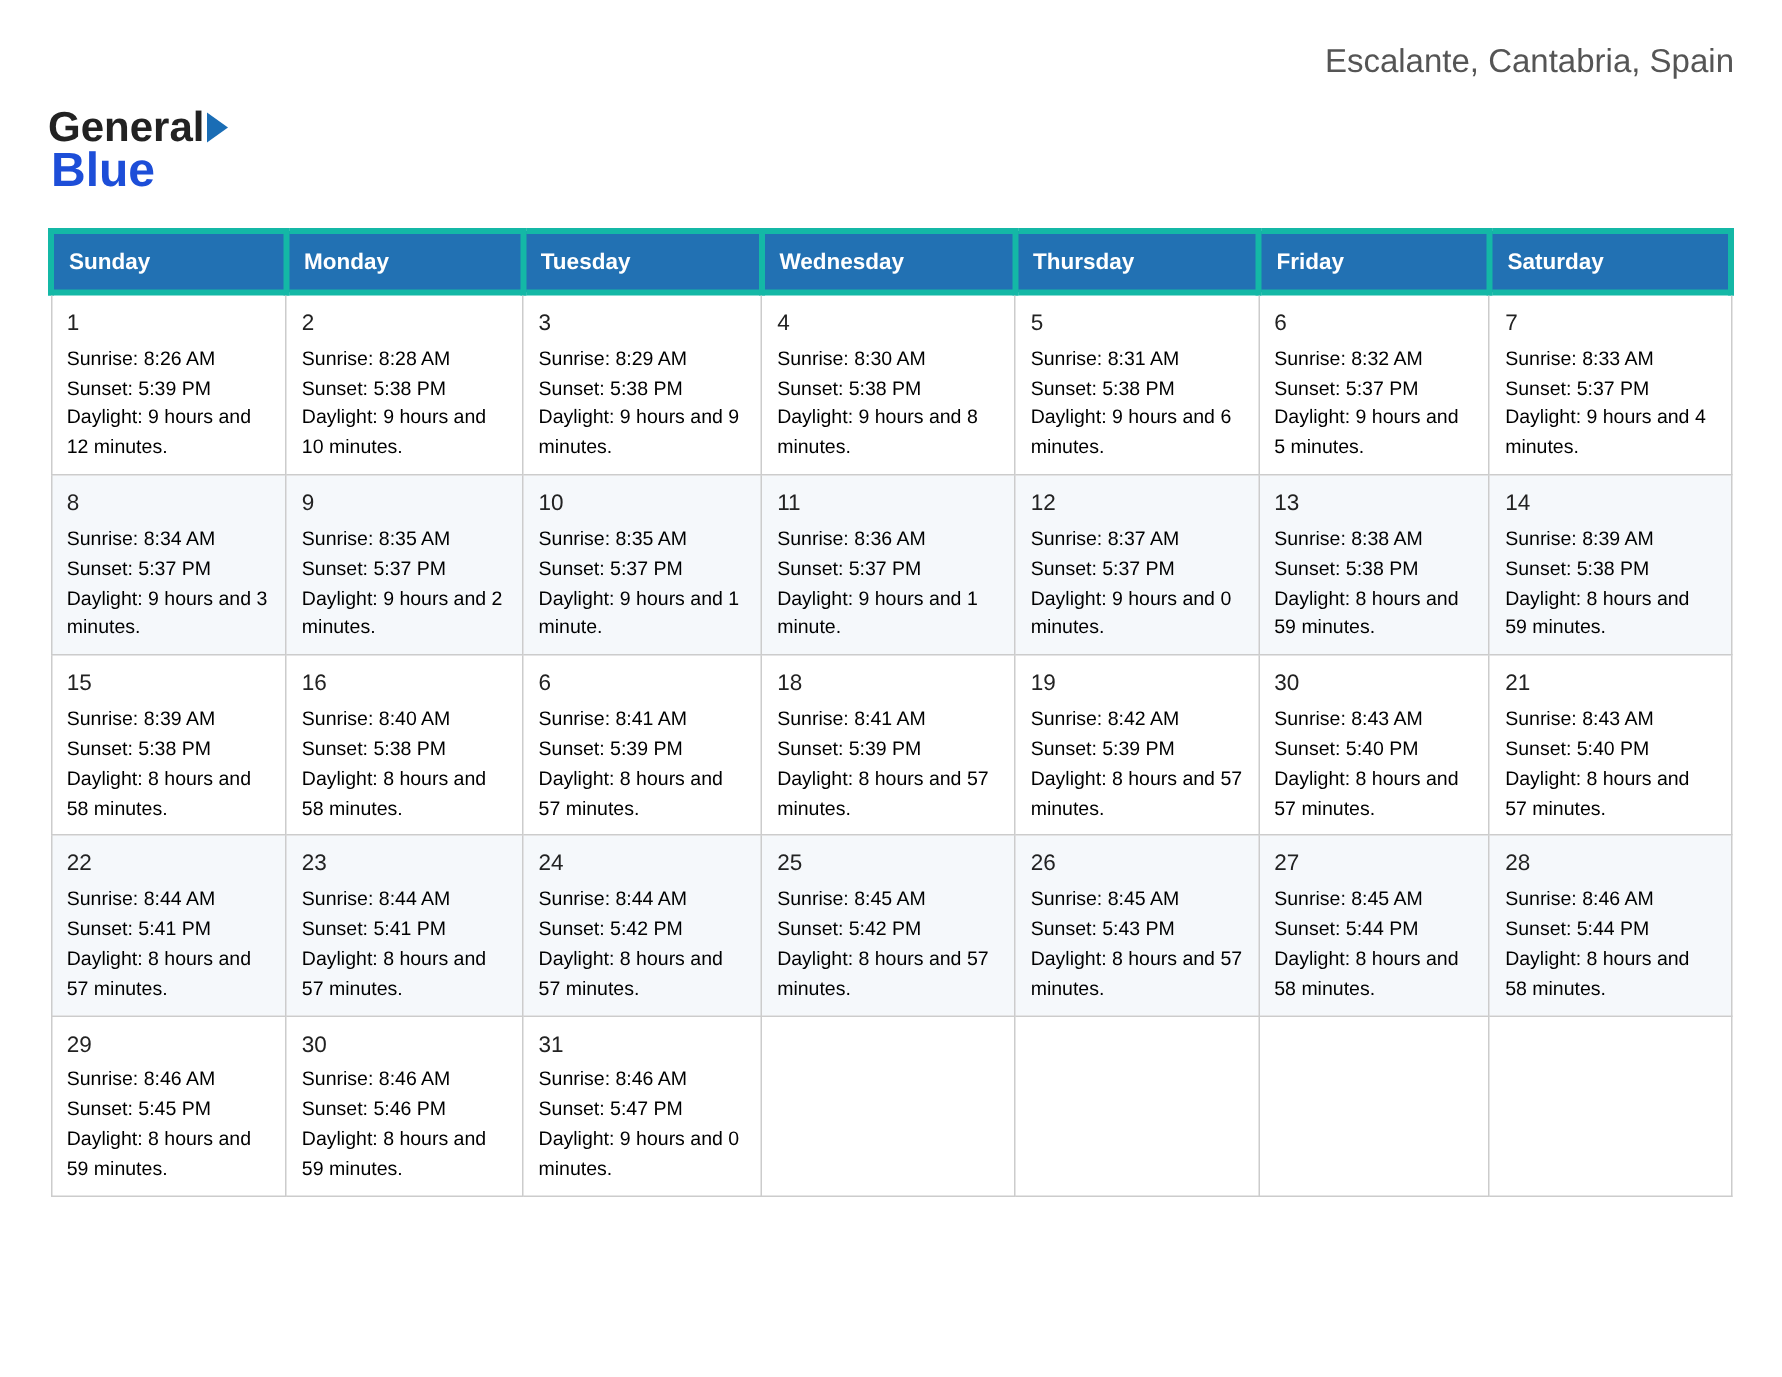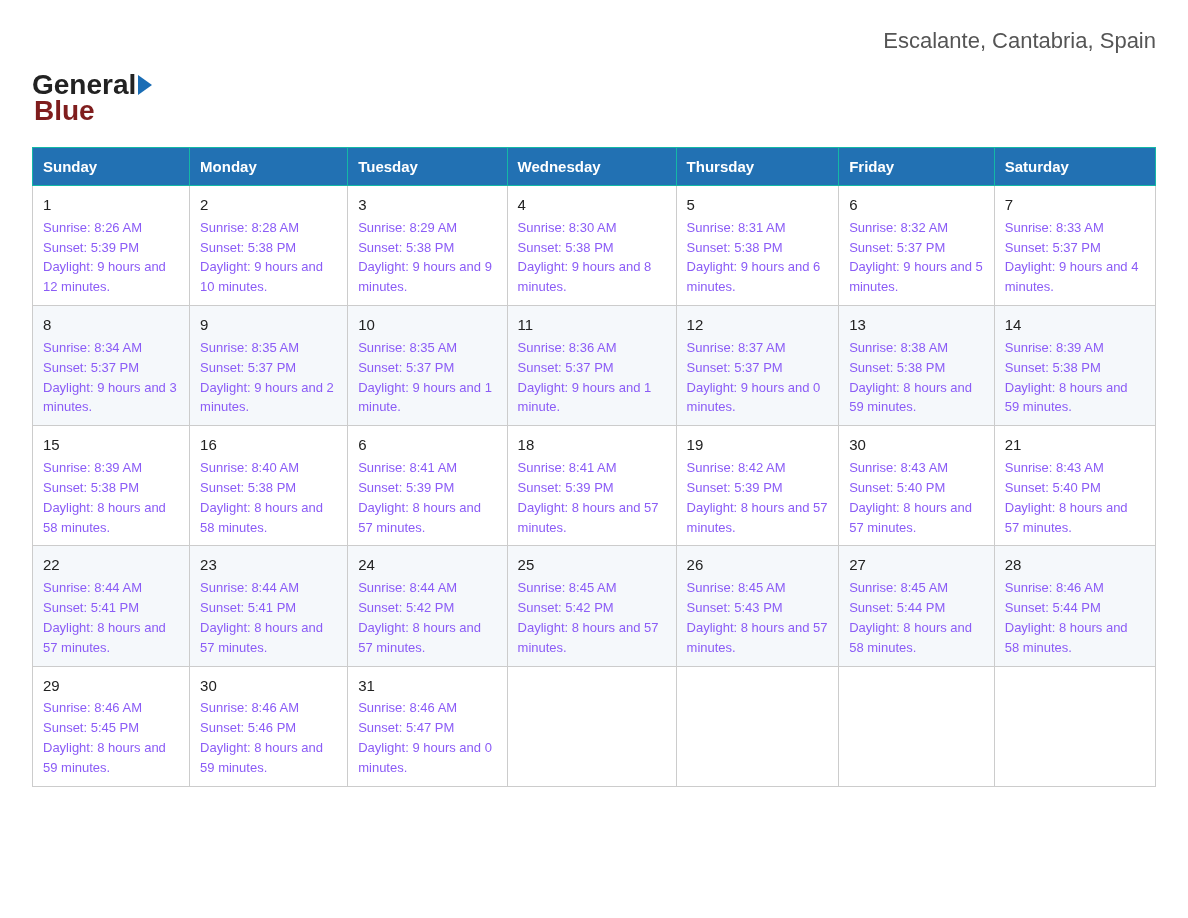--- a/index.html
+++ b/index.html
@@ -35,22 +35,22 @@
       width: 0;
       height: 0;
       border-left: 14px solid #1a6db5;
       border-top: 10px solid transparent;
       border-bottom: 10px solid transparent;
       display: inline-block;
       margin-left: 2px;
       vertical-align: middle;
     }
     .logo-blue-line {
-      color: #7f1d1d;
-      font-size: 28px;
+      color: #1d4ed8;
+      font-size: 32px;
       font-weight: bold;
       margin-top: -6px;
       margin-left: 2px;
     }
     .title-area {
       text-align: right;
     }
     .month-title {
       font-size: 52px;
       font-weight: bold;
@@ -67,40 +67,40 @@
       border-collapse: collapse;
       font-size: 13.5px;
     }
     thead tr th {
       background-color: #2271b3;
       color: #fff;
       padding: 10px 10px;
       text-align: left;
       font-weight: bold;
       font-size: 15px;
-      border: 1px solid #14b8a6;
+      border: 4px solid #14b8a6;
     }
     tbody tr td {
       border: 1px solid #ccc;
       vertical-align: top;
       padding: 8px 10px;
       min-height: 90px;
       height: 110px;
       color: #222;
       line-height: 1.45;
     }
     tbody tr td .day-number {
       font-size: 15px;
       font-weight: normal;
       display: block;
       margin-bottom: 2px;
     }
     tbody tr td .day-info {
       font-size: 13px;
-      color: #8b5cf6;
+      color: #000000;
     }
     tbody tr:nth-child(odd) td {
       background-color: #fff;
     }
     tbody tr:nth-child(even) td {
       background-color: #f5f8fb;
     }
     .empty-cell {
       background-color: #fff !important;
     }

